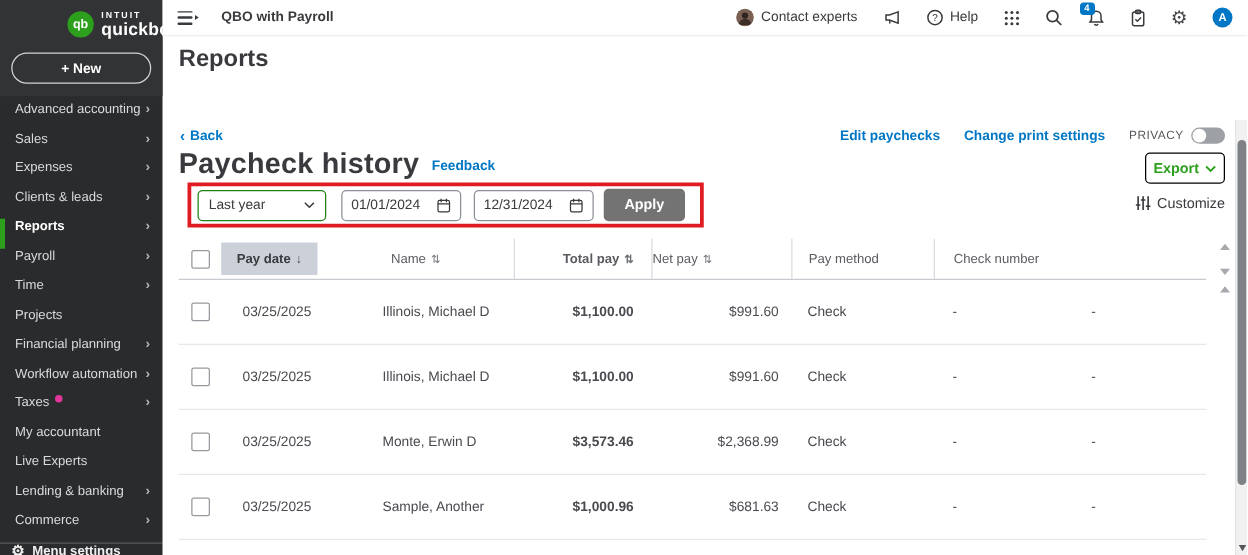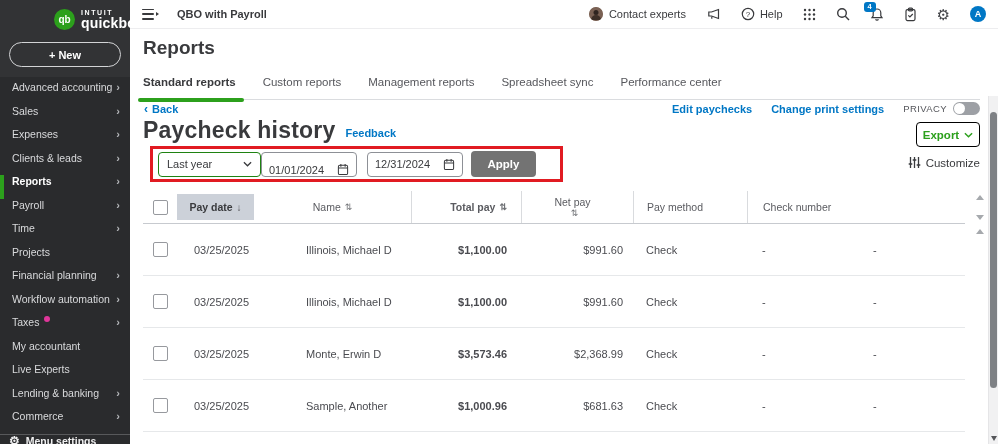--- a/index.html
+++ b/index.html
@@ -60,21 +60,21 @@
   .title-row{position:absolute;left:13px;top:88px;display:flex;align-items:center;gap:10px;}
   .report-title{margin:0;font-size:23px;font-weight:bold;color:#393a3d;letter-spacing:.2px;}
   .feedback-link{font-size:11px;font-weight:bold;color:#0077c5;margin-top:5px;cursor:pointer;}
   .export-btn{position:absolute;right:18px;top:93px;width:62px;height:23px;border:1px solid #000000;border-radius:4px;background:#fff;color:#2ca01c;font-size:11.5px;font-weight:bold;display:flex;align-items:center;justify-content:center;gap:5px;cursor:pointer;}
 
   
   .filter-annotation{position:absolute;left:20px;top:117px;width:402px;height:30px;border:3px solid #e11b22;display:flex;align-items:center;padding-left:5px;}
   .range-select{display:flex;align-items:center;justify-content:space-between;width:103px;height:25px;border:1.5px solid #1f8212;border-radius:4px;background:#fff;padding:0 8px;font-size:11px;color:#393a3d;cursor:pointer;box-sizing:border-box;}
   .date-field{display:flex;align-items:center;justify-content:space-between;width:96px;height:25px;border:1px solid #8d9096;border-radius:4px;background:#fff;padding:0 7px;font-size:11px;color:#393a3d;box-sizing:border-box;}
   .apply-btn{width:65px;height:26px;background:#737373;border:none;border-radius:4px;color:#fff;font-size:11.5px;font-weight:bold;cursor:pointer;}
-  .gap12{align-items:flex-end;}.gap10{margin-left:10px;}.gap8{margin-left:8px;}
+  .gap12{margin-left:12px;}.gap10{margin-left:10px;}.gap8{margin-left:8px;}
   .customize{position:absolute;right:18px;top:127px;display:flex;align-items:center;gap:5px;font-size:11.5px;color:#393a3d;cursor:pointer;}
 
   
   .table{position:absolute;left:13px;top:162px;width:822px;}
   .thead{display:flex;align-items:center;height:32px;border-bottom:1px solid #c7cacf;}
   .th{display:flex;align-items:center;justify-content:center;height:26px;font-size:10.5px;color:#5a5b60;box-sizing:border-box;white-space:nowrap;}
   .th.sorted{background:#ccd1d9;color:#393a3d;font-weight:bold;}
   .th.bl{border-left:1px solid #d9dbde;height:32px;}
   .tr{display:flex;align-items:center;height:51px;border-bottom:1px solid #e6e8ea;font-size:11px;color:#4a4b50;}
   .td{box-sizing:border-box;white-space:nowrap;}
@@ -82,21 +82,21 @@
   .w-0{width:77px;}.w-1{width:157px;}.w-2{width:110px;font-weight:bold;}.w-3{width:112px;}
   .w-4{width:114px;}.w-5{width:113px;}.w-6{width:105px;}
   .td.w-0{padding-left:17px;}
   .td.w-1{padding-left:52px;}
   .td.w-2{text-align:right;padding-right:14px;}
   .td.w-3{text-align:right;padding-right:10px;}
   .td.w-4{padding-left:13px;}
   .td.w-5{padding-left:15px;}
   .td.w-6{padding-left:13px;}
   .th.w-2{justify-content:flex-end;padding-right:14px;}
-  .th.w-3{justify-content:center;padding-right:10px;flex-direction:column;}
+  .th.w-3{justify-content:flex-start;padding-right:10px;}
   .th.w-4{justify-content:flex-start;padding-left:13px;}
   .th.w-5{justify-content:flex-start;padding-left:15px;}
   .th.w-6{justify-content:flex-start;padding-left:13px;}
   .cb{width:13px;height:13px;border:1.5px solid #97999e;border-radius:2px;background:#fff;margin-left:10px;cursor:pointer;}
   .sort-glyph{margin-left:4px;font-size:10px;color:#55565b;}
   .sort-both{margin-left:4px;font-size:9px;color:#6f7175;}
 
   
   .mini-arrow{position:absolute;width:0;height:0;left:846px;}
   .mini-up{border-left:4px solid transparent;border-right:4px solid transparent;border-bottom:5px solid #a6a9ad;}
@@ -275,27 +275,20 @@
         </div>
         <div class="tb-item icon-gap">
           <span class="avatar-a">A</span>
         </div>
       </div>
     </header>
 
     <div class="content">
       <h1 class="page-title">Reports</h1>
 
-      <div class="tabs" id="tabs">
-          <div class="tab active">Standard reports</div>
-          <div class="tab">Custom reports</div>
-          <div class="tab">Management reports</div>
-          <div class="tab">Spreadsheet sync</div>
-          <div class="tab">Performance center</div>
-        </div>
 
       <div class="subheader-left">
         <span class="back-chev">‹</span>
         <span>Back</span>
       </div>
 
       <div class="subheader-right">
         <a class="blue-link">Edit paychecks</a>
         <a class="blue-link">Change print settings</a>
         <div class="privacy-wrap">

